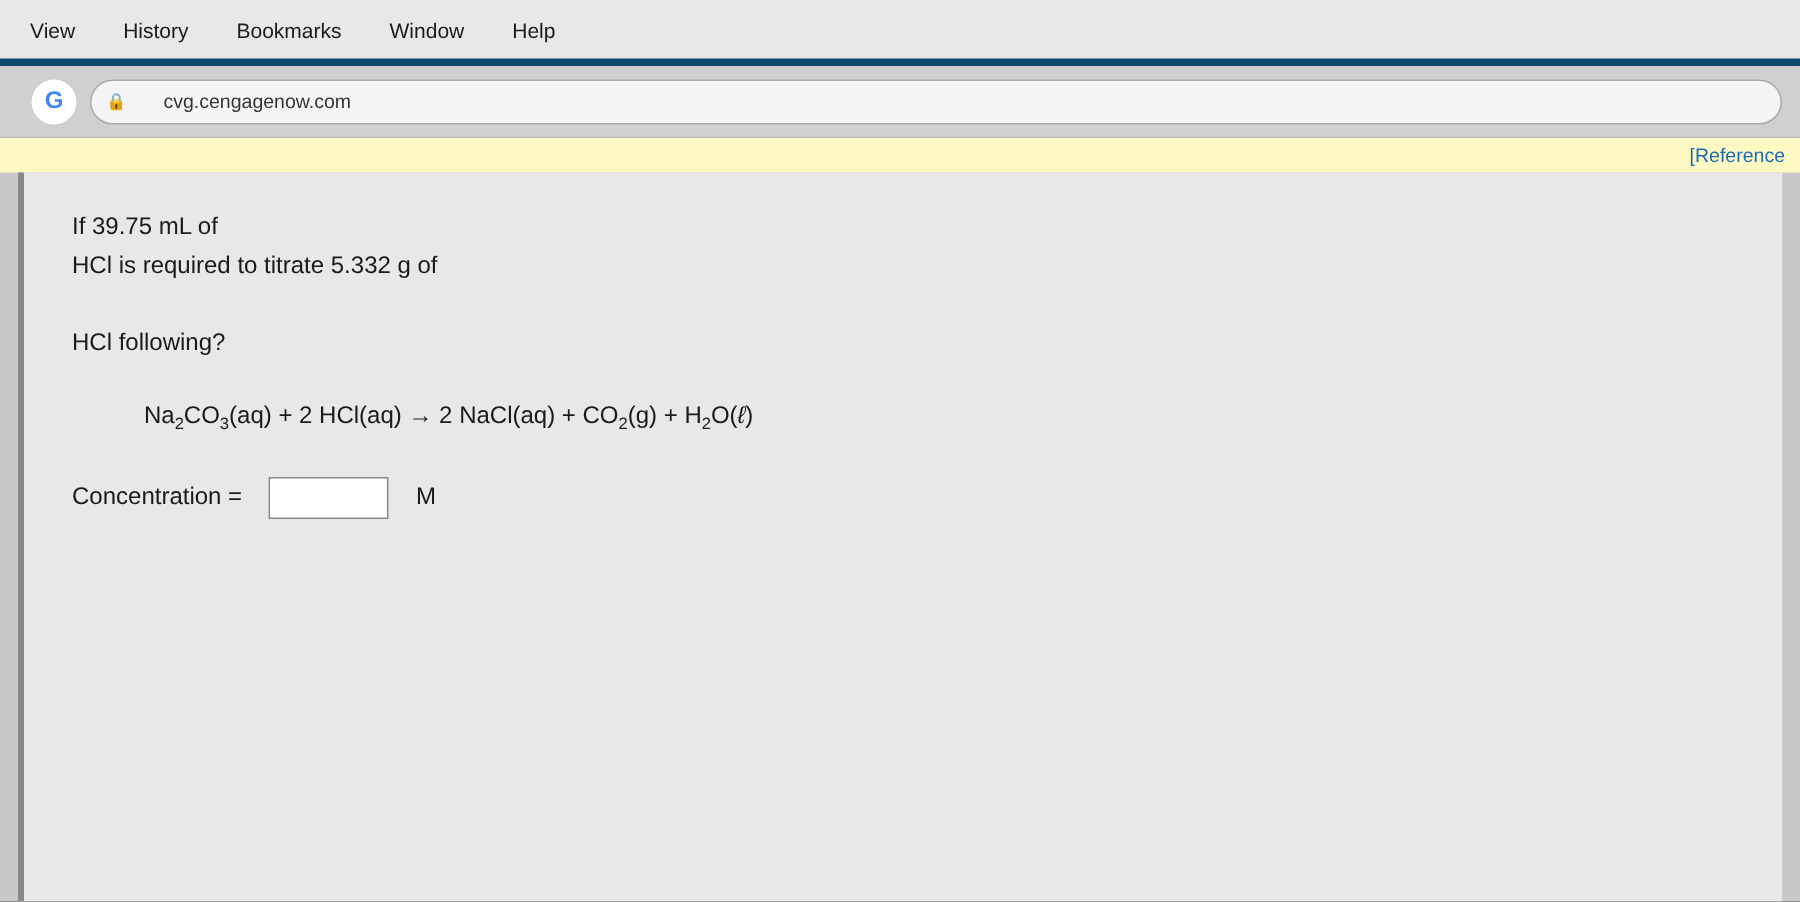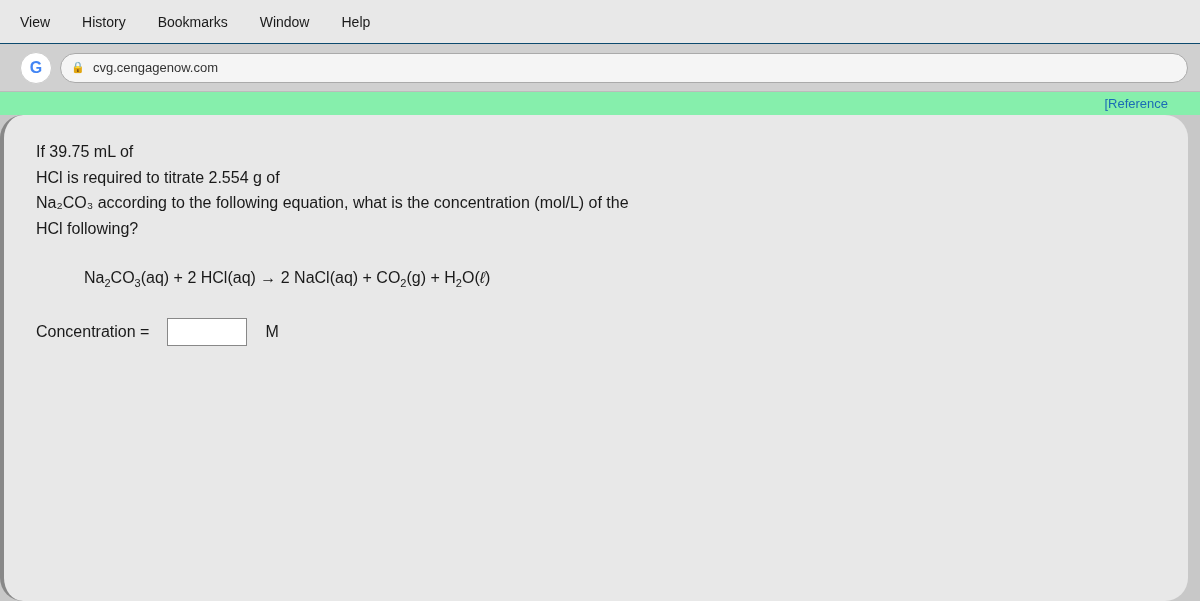--- a/index.html
+++ b/index.html
@@ -12,21 +12,21 @@
     }
 
     
     .title-bar {
       background: #e8e8e8;
       height: 44px;
       display: flex;
       align-items: center;
       padding: 0 16px;
       gap: 24px;
-      border-bottom: 1px solid #0c4a6e;
+      border-bottom: 5px solid #0c4a6e;
     }
     .menu-item {
       font-size: 14px;
       color: #1a1a1a;
       cursor: pointer;
       padding: 4px 4px;
     }
 
     
     .browser-toolbar {
@@ -75,55 +75,55 @@
     .lock-icon {
       position: absolute;
       left: 10px;
       font-size: 11px;
       color: #555;
       z-index: 1;
     }
     .address-text {
       font-size: 13px;
       color: #333;
+      margin-left: 16px;
     }
 
     
     .content-area {
       background: #c8c8c8;
       height: calc(601px - 44px - 48px);
       display: flex;
       flex-direction: column;
       position: relative;
     }
 
     
     .reference-bar {
       display: flex;
       justify-content: flex-end;
-      padding: 4px 32px;
-      background: #86efac;
+      padding: 4px 10px;
+      background: #fef9c3;
       text-align: center;
     }
     .reference-link {
       color: #1a6bb5;
       font-size: 13px;
       cursor: pointer;
       text-decoration: none;
     }
 
     
     .question-panel {
       background: #e8e8e8;
-      margin: 0 12px 0 0;
+      margin: 0 12px 0 12px;
       padding: 24px 32px 32px 32px;
       flex: 1;
       position: relative;
       border-left: 4px solid #888;
-      border-radius: 23px;
     }
 
     .question-text {
       font-size: 16px;
       line-height: 1.6;
       color: #1a1a1a;
       margin-bottom: 28px;
     }
 
     .equation-line {
@@ -183,22 +183,22 @@
 <div class="content-area">
 
   <div class="reference-bar">
     <a class="reference-link">[Reference</a>
   </div>
 
   <div class="question-panel">
 
     <div class="question-text">
       <span>If 39.75 mL of</span><br>
-      <span>HCl is required to titrate 2.554 g of</span><br>
-      <span>Na₂CO₃ according to the following equation, what is the concentration (mol/L) of the</span><br>
+      <span>HCl is required to titrate 5.332 g of</span><br>
+      <br>
       <span>HCl following?</span>
     </div>
 
     <div class="equation-line">
       <span>
         Na<sub>2</sub>CO<sub>3</sub>(aq) + 2 HCl(aq) → 2 NaCl(aq) + CO<sub>2</sub>(g) + H<sub>2</sub>O(<i>ℓ</i>)
       </span>
     </div>
 
     <div class="concentration-line">

